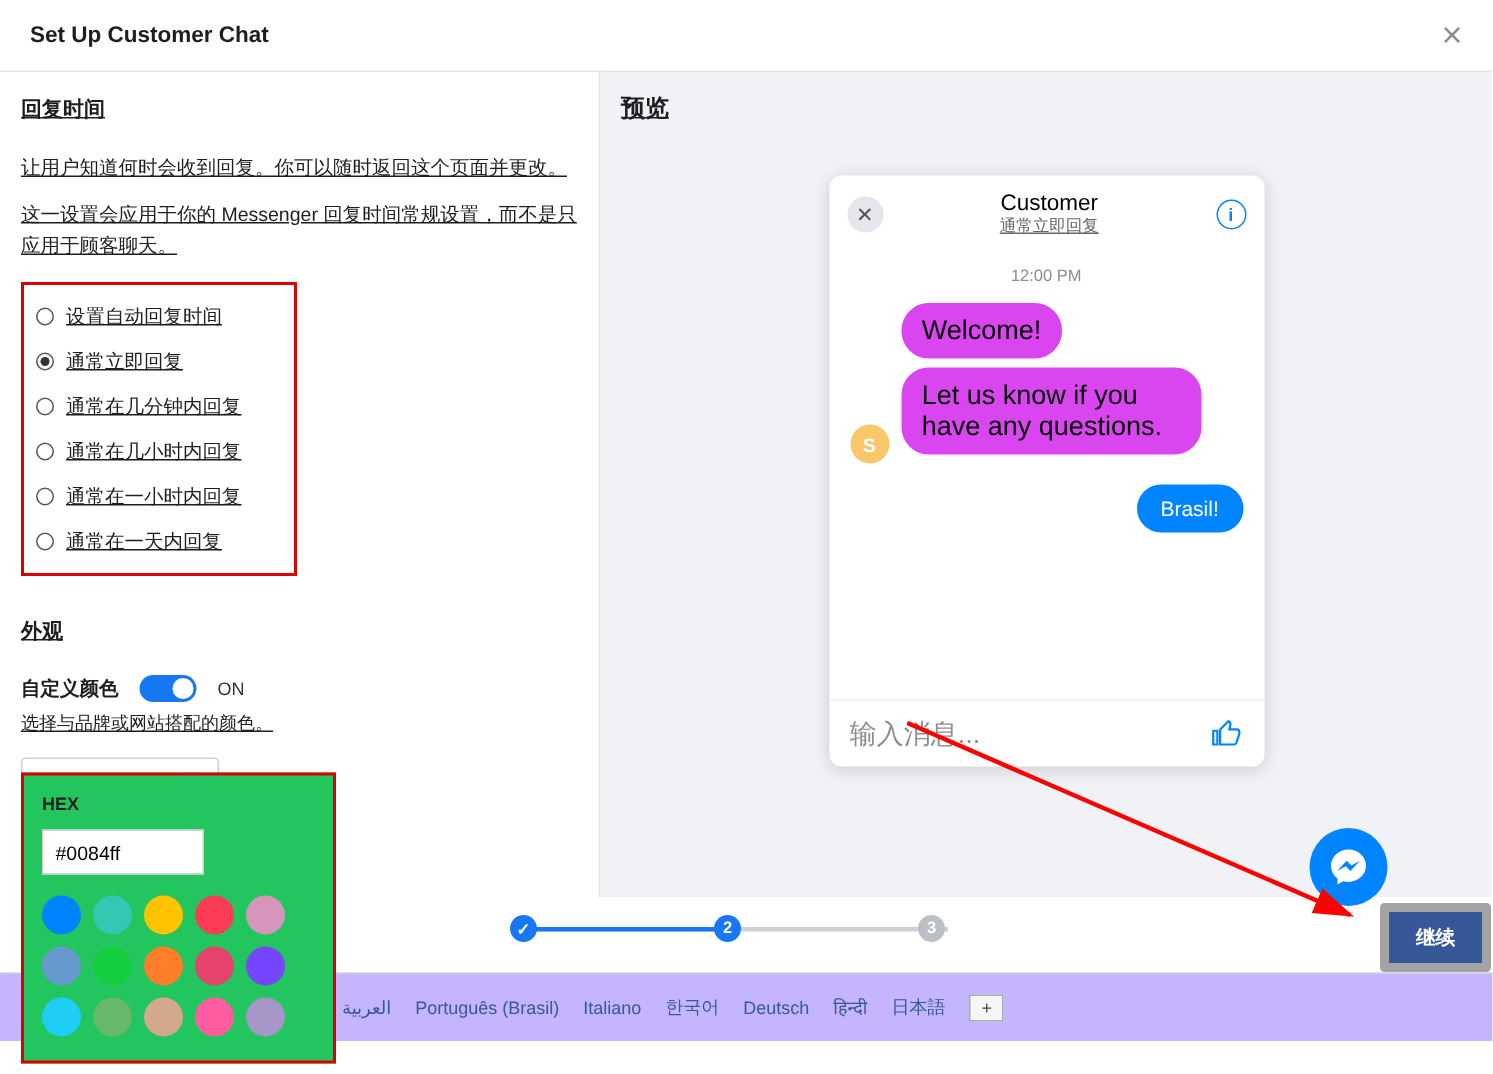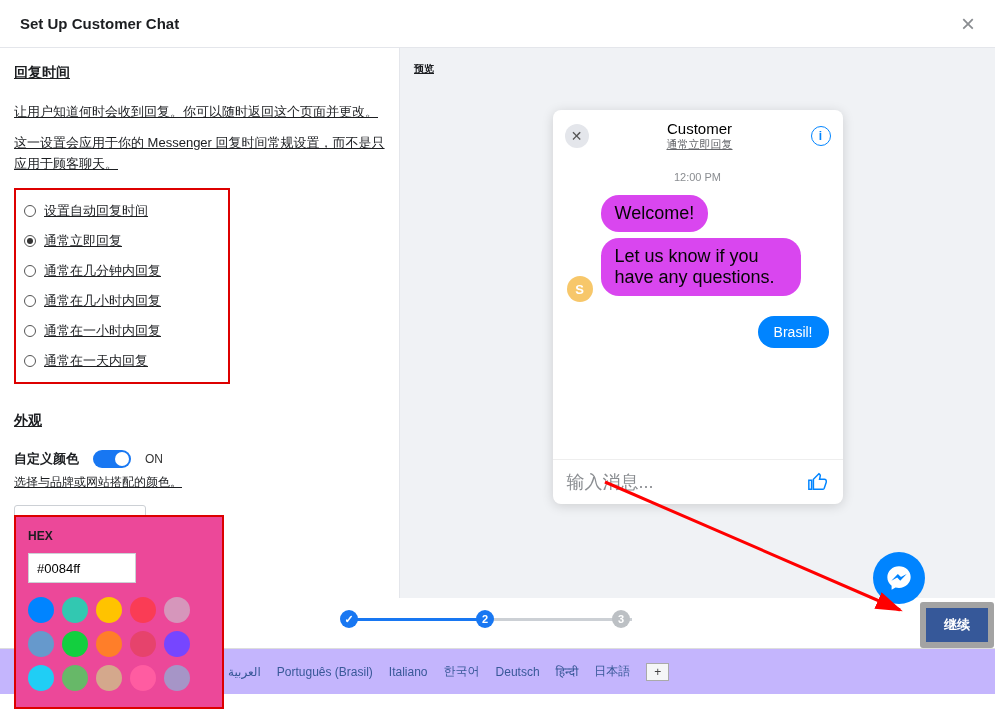--- a/index.html
+++ b/index.html
@@ -9,45 +9,45 @@
   .titlebar .close { font-size:24px; color:#8a8d91; cursor:pointer; font-weight:normal; }
 
   .columns { display:flex; height:550px; }
   .left-col { width:400px; border-right:1px solid #e4e6eb; padding:14px 14px 0 14px; overflow:visible; }
   .right-col { flex:1; background:#f0f2f5; padding:14px 40px 0 40px; position:relative; }
 
   .section-h { font-weight:bold; font-size:14px; text-decoration:underline; padding:2px 0 6px 0; }
   .desc { text-decoration:underline; font-size:13px; color:#1c1e21; line-height:1.6; margin-top:14px; }
   .desc2 { text-decoration:underline; font-size:13px; line-height:1.6; margin-top:10px; }
 
-  .radio-box { border:2px solid #d00; margin-top:14px; padding:6px 6px; width:216px; }
+  .radio-box { border:2px solid #d00; margin-top:14px; padding:6px 6px; width:184px; }
   .radio-row { display:flex; align-items:center; gap:8px; padding:6px 2px; font-size:13px; text-decoration:underline; }
   .radio { width:12px; height:12px; border-radius:50%; border:1px solid #555; display:inline-flex; align-items:center; justify-content:center; flex:0 0 12px; }
   .radio.checked::after { content:""; width:6px; height:6px; border-radius:50%; background:#333; }
 
   .appearance-h { font-weight:bold; text-decoration:underline; margin-top:28px; }
   .custom-row { display:flex; align-items:center; gap:14px; margin-top:20px; }
   .custom-label { font-weight:bold; font-size:13px; }
   .toggle { width:38px; height:18px; border-radius:10px; background:#1877f2; position:relative; }
   .toggle::after { content:""; position:absolute; right:2px; top:2px; width:14px; height:14px; border-radius:50%; background:#fff; }
   .on-text { font-size:12px; color:#333; }
   .color-desc { text-decoration:underline; font-size:12px; margin-top:6px; }
 
   .color-field { margin-top:14px; width:132px; height:34px; border:1px solid #ccd0d5; border-radius:3px; display:flex; align-items:center; padding:0 10px; justify-content:space-between; }
   .color-field span { font-size:13px; color:#333; }
   .dot { width:14px; height:14px; border-radius:50%; background:#0084ff; }
 
-  .hex-panel { position:absolute; left:14px; top:515px; width:210px; border:2px solid #d00; background:#ec4899; padding:12px 12px 16px 12px; z-index:20; }
+  .hex-panel { position:absolute; left:14px; top:515px; width:210px; border:2px solid #d00; background:#22c55e; padding:12px 12px 16px 12px; z-index:20; }
   .hex-label { font-weight:bold; font-size:12px; }
   .hex-input { margin-top:10px; width:108px; height:30px; border:1px solid #ccd0d5; padding:0 8px; font-size:13px; }
   .swatches { margin-top:14px; display:flex; flex-wrap:wrap; gap:8px; }
   .swatch { width:26px; height:26px; border-radius:50%; }
 
   
-  .preview-h { text-decoration:underline; font-weight:bold; font-size:10px; margin-left:-26px; }
+  .preview-h { text-decoration:underline; font-weight:bold; font-size:16px; margin-left:-26px; }
   .card { margin:34px auto 0 auto; width:290px; height:394px; background:#fff; border-radius:8px; box-shadow:0 2px 12px rgba(0,0,0,.15); display:flex; flex-direction:column; }
   .card-head { display:flex; align-items:center; padding:10px 12px; }
   .close-chip { width:24px; height:24px; border-radius:50%; background:#e4e6eb; display:flex; align-items:center; justify-content:center; font-size:14px; color:#555; cursor:pointer; }
   .chead-center { flex:1; text-align:center; line-height:1.2; }
   .cname { font-size:15px; color:#000; }
   .csub  { font-size:11px; color:#65676b; text-decoration:underline; }
   .info-ico { width:20px; height:20px; border:1.5px solid #0084ff; border-radius:50%; color:#0084ff; display:flex; align-items:center; justify-content:center; font-size:12px; font-weight:bold; }
 
   .card-body { flex:1; padding:4px 14px; }
   .time { text-align:center; font-size:11px; color:#8a8d91; margin:6px 0 12px 0; }

